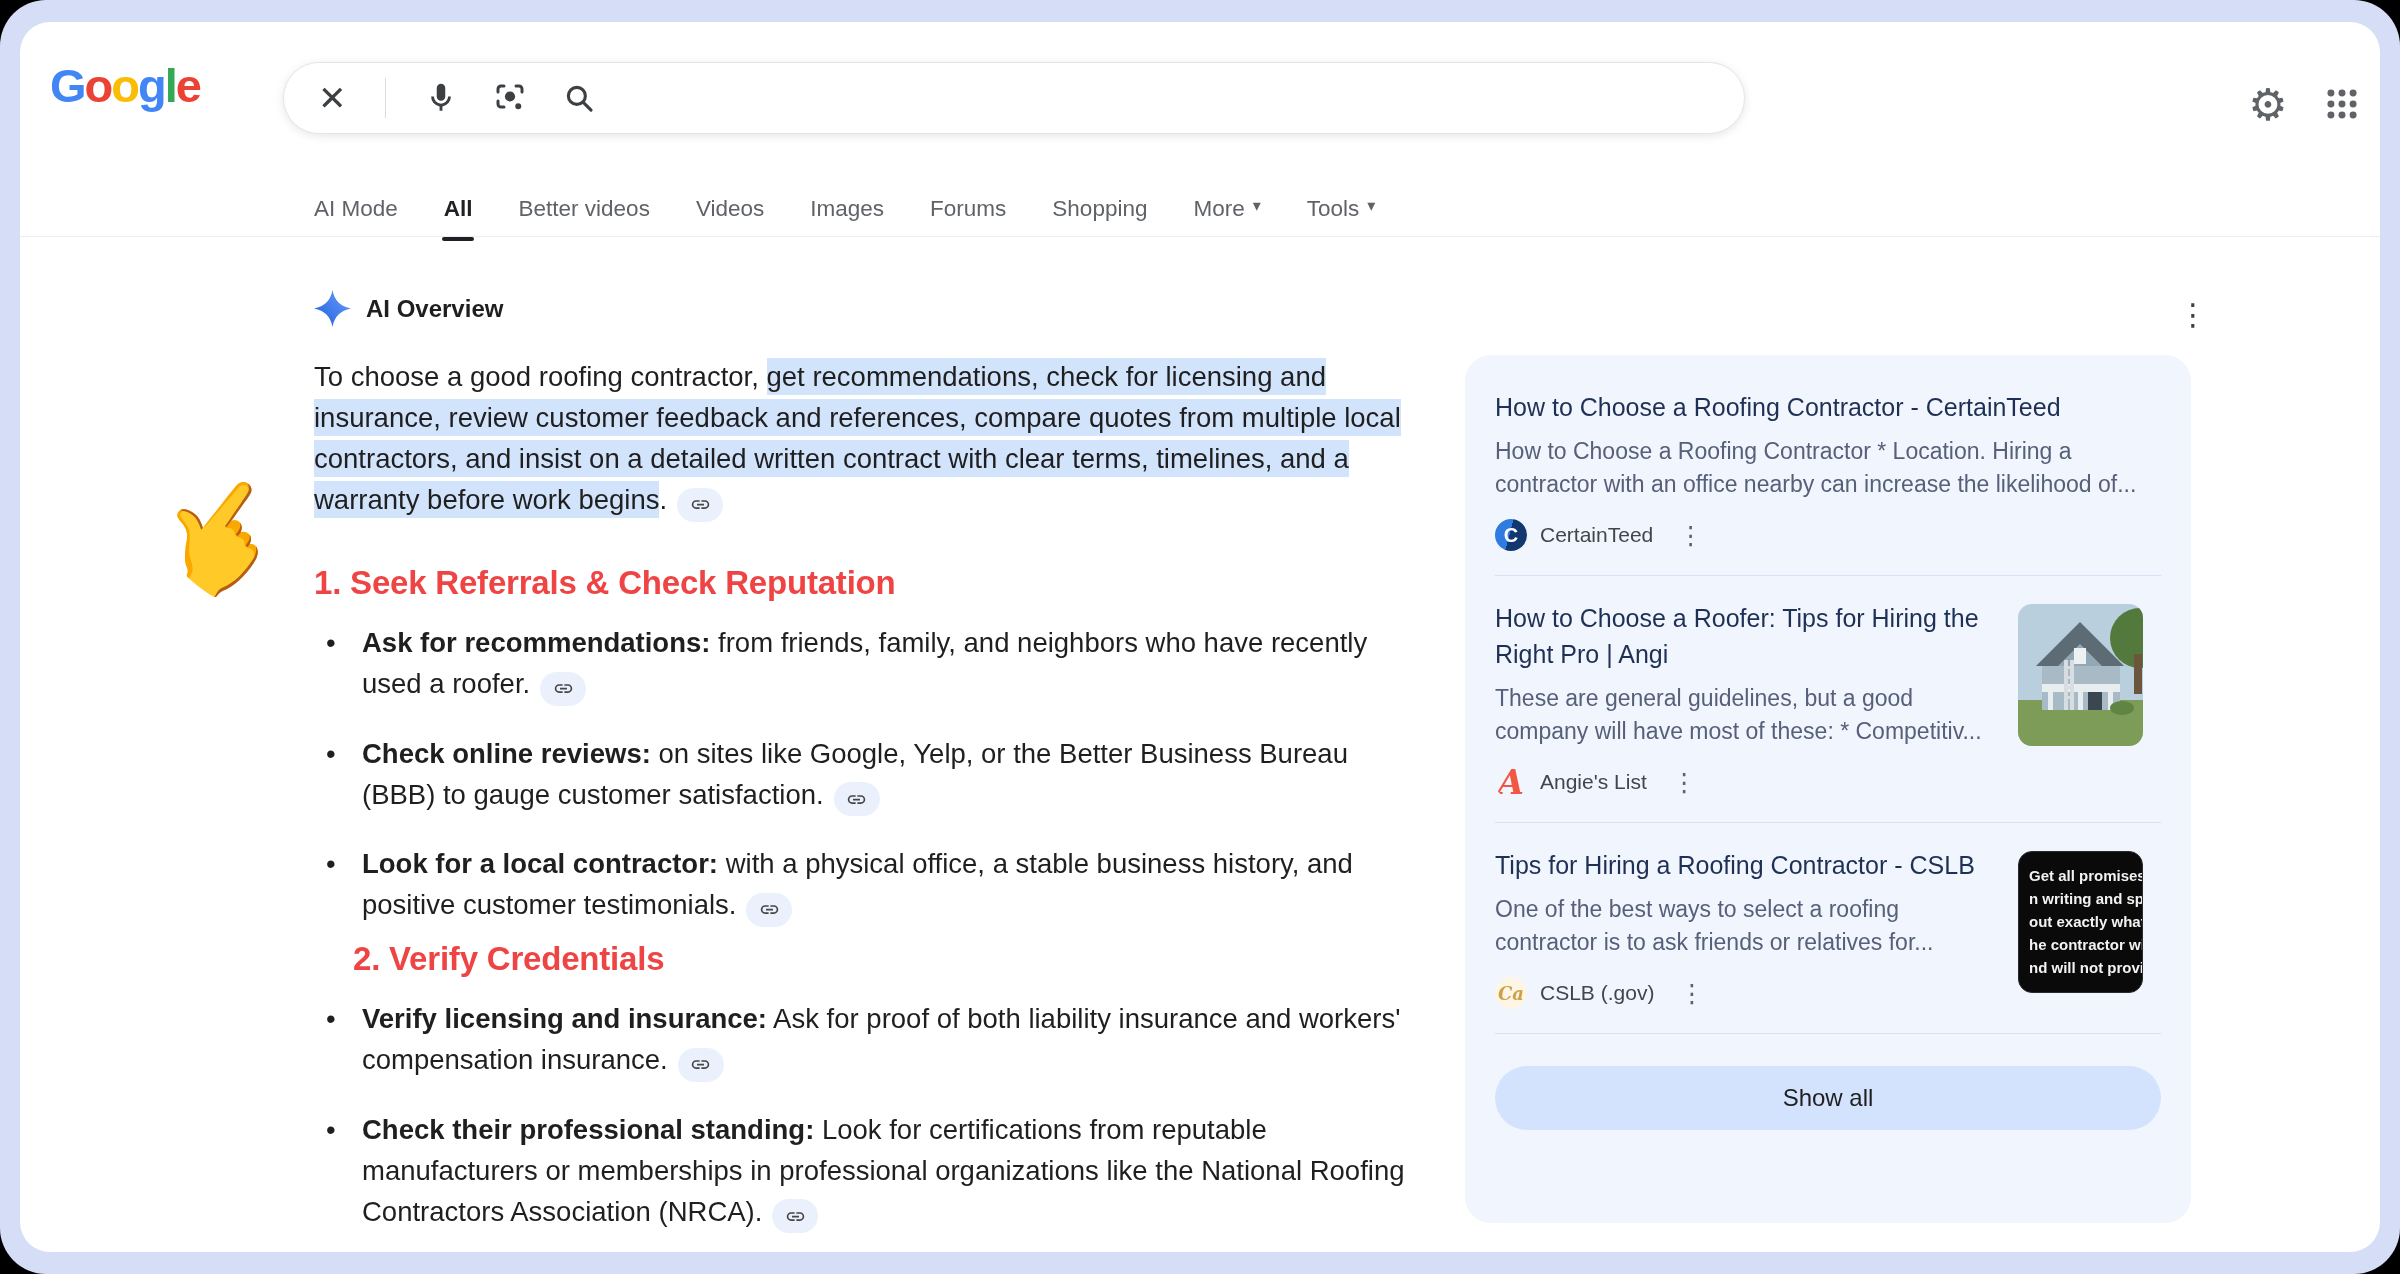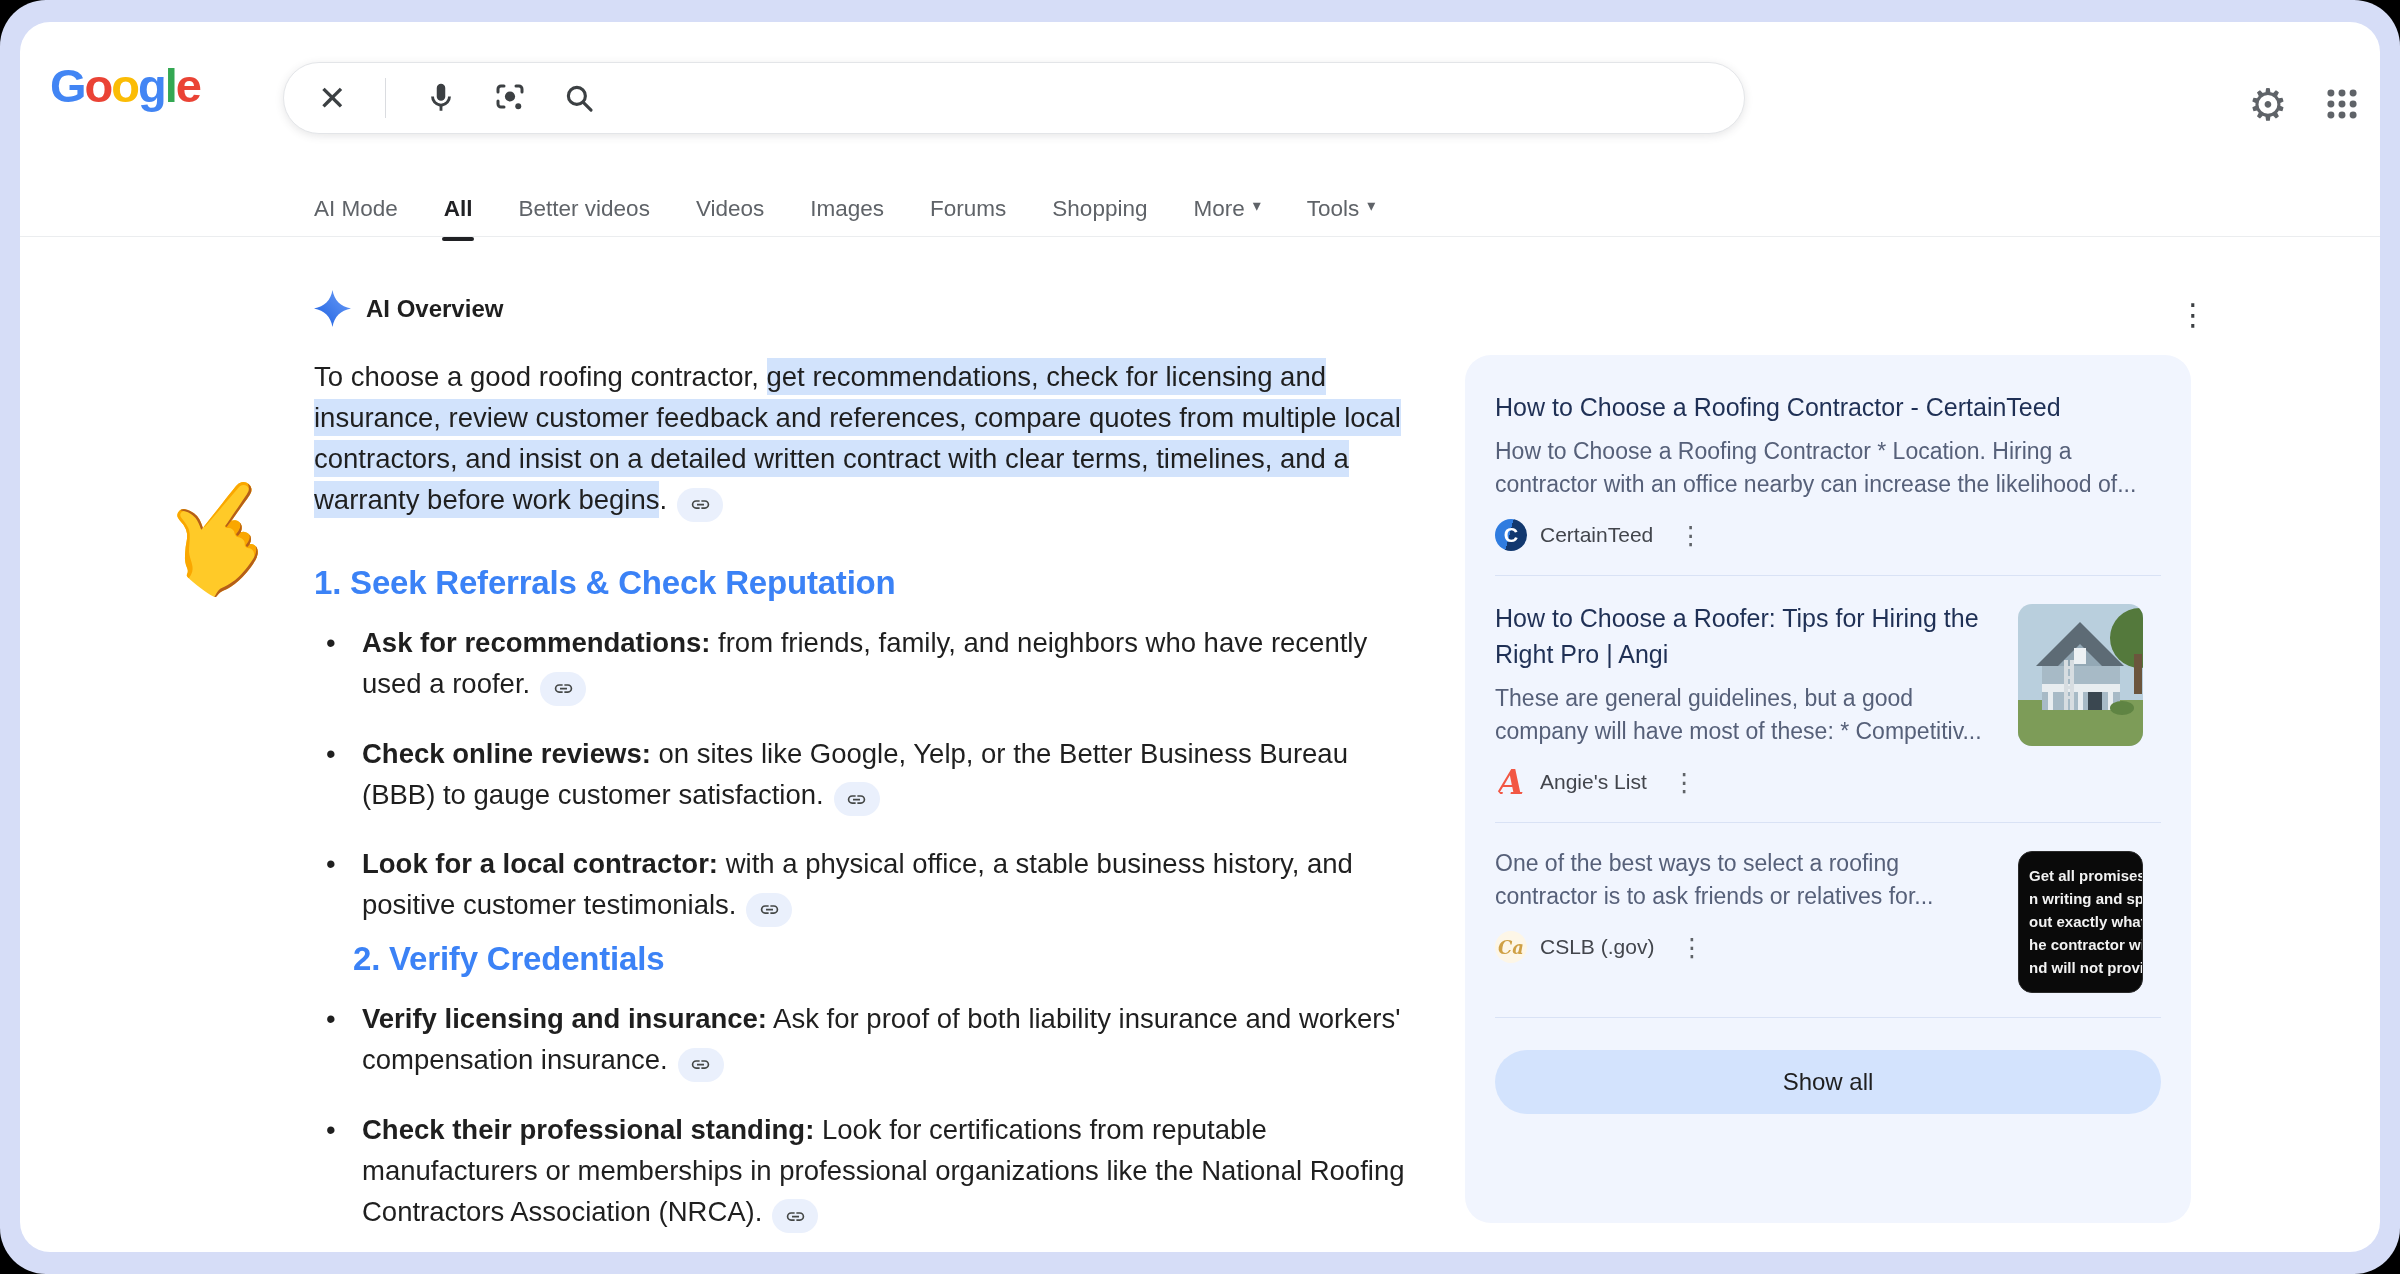--- a/index.html
+++ b/index.html
@@ -42,21 +42,21 @@
   .ai-label{font-size:24px;font-weight:600;color:#1f1f1f;}
   .kebab{color:#3c4043;font-size:30px;line-height:1;letter-spacing:0;}
   .kebab-main{position:absolute;left:2158px;top:278px;cursor:pointer;}
   .para{position:absolute;left:294px;top:334px;width:1090px;font-size:27.5px;line-height:41px;color:#1f1f1f;}
   .hl{background:#d2e3fc;padding:3px 0;}
   .chip{
     display:inline-flex;align-items:center;justify-content:center;
     width:46px;height:34px;border-radius:17px;background:#eaf0fc;vertical-align:-6px;margin-left:10px;cursor:pointer;
   }
   .hand{position:absolute;left:138px;top:452px;font-size:106px;transform:rotate(38deg);transform-origin:center;z-index:5;}
-  .h2{position:absolute;left:294px;font-size:33px;font-weight:700;color:#3b82f6;letter-spacing:-.2px;}
+  .h2{position:absolute;left:294px;font-size:33px;font-weight:700;color:#ef4444;letter-spacing:-.2px;}
   .h2-1{top:542px;}
   .h2-2{top:918px;margin-left:39px;}
   .blist{position:absolute;left:294px;width:1096px;}
   .blist-1{top:600px;}
   .blist-2{top:976px;}
   .bullet{position:relative;padding-left:48px;font-size:27.5px;line-height:41px;color:#1f1f1f;margin-bottom:27px;}
   .bullet::before{content:"•";position:absolute;left:12px;top:0;color:#1f1f1f;}
   .bullet b{font-weight:700;}
   
   .panel{
@@ -267,20 +267,21 @@
           <rect x="46" y="82" width="10" height="3" fill="#d7dde1"></rect>
           <rect x="46" y="92" width="10" height="3" fill="#d7dde1"></rect>
           <ellipse cx="104" cy="104" rx="12" ry="7" fill="#5f8443"></ellipse>
         </svg>
       </div>
     </div>
 
     <div class="sdivider"></div>
 
     <div class="scard with-thumb">
+      <div class="s-title">Tips for Hiring a Roofing Contractor - CSLB</div>
       <div class="s-snippet">One of the best ways to select a roofing contractor is to ask friends or relatives for...</div>
       <div class="s-source">
         <div class="favicon fav-cslb">Ca</div>
         <div class="s-name">CSLB (.gov)</div>
         <div class="s-kebab">⋮</div>
       </div>
       <div class="thumb thumb-black">
         <div>Get all promises</div>
         <div>n writing and spell</div>
         <div>out exactly what</div>

